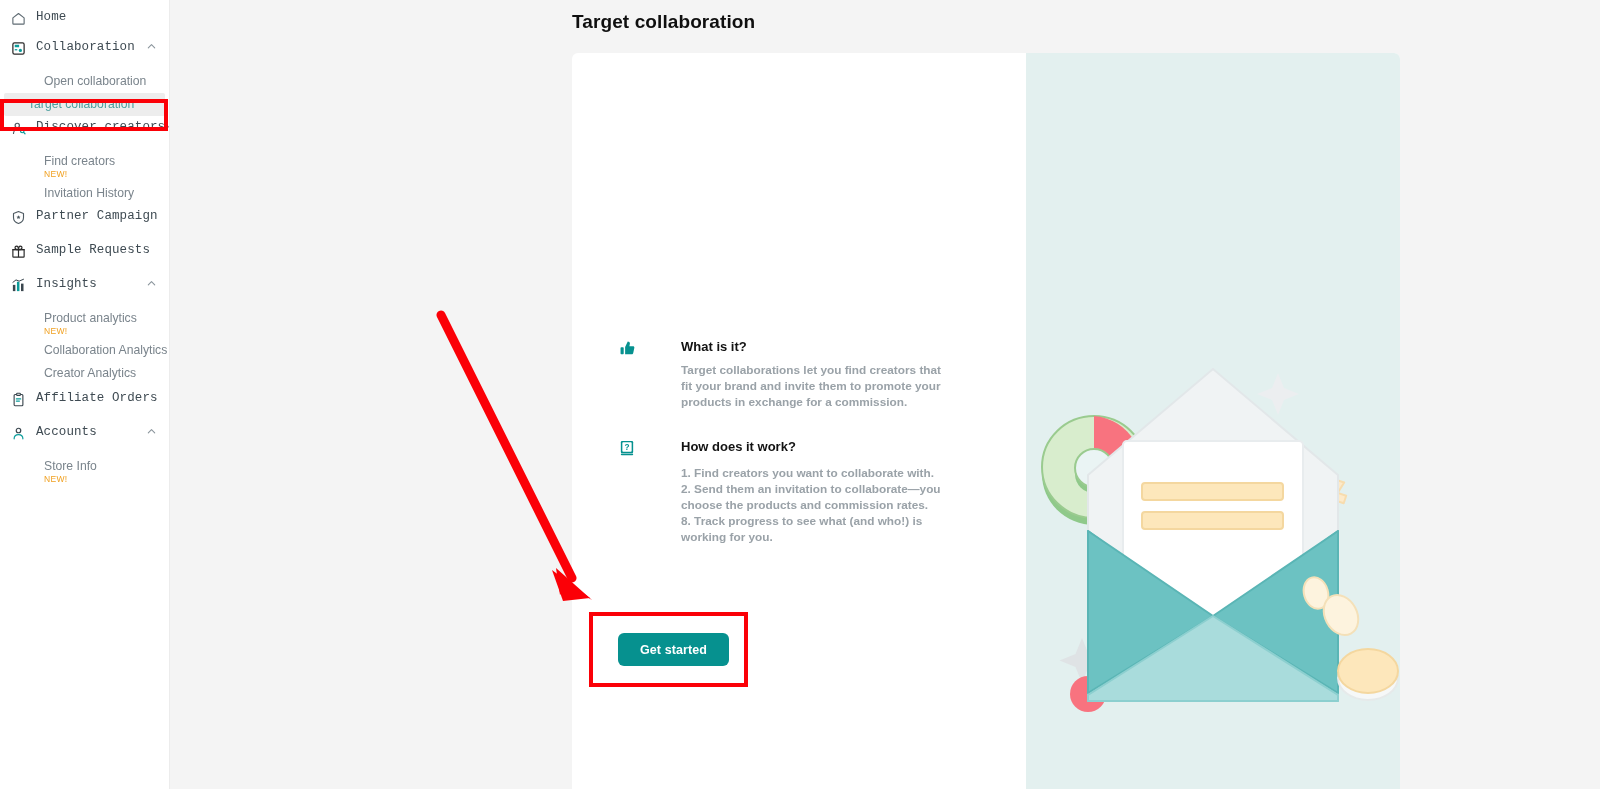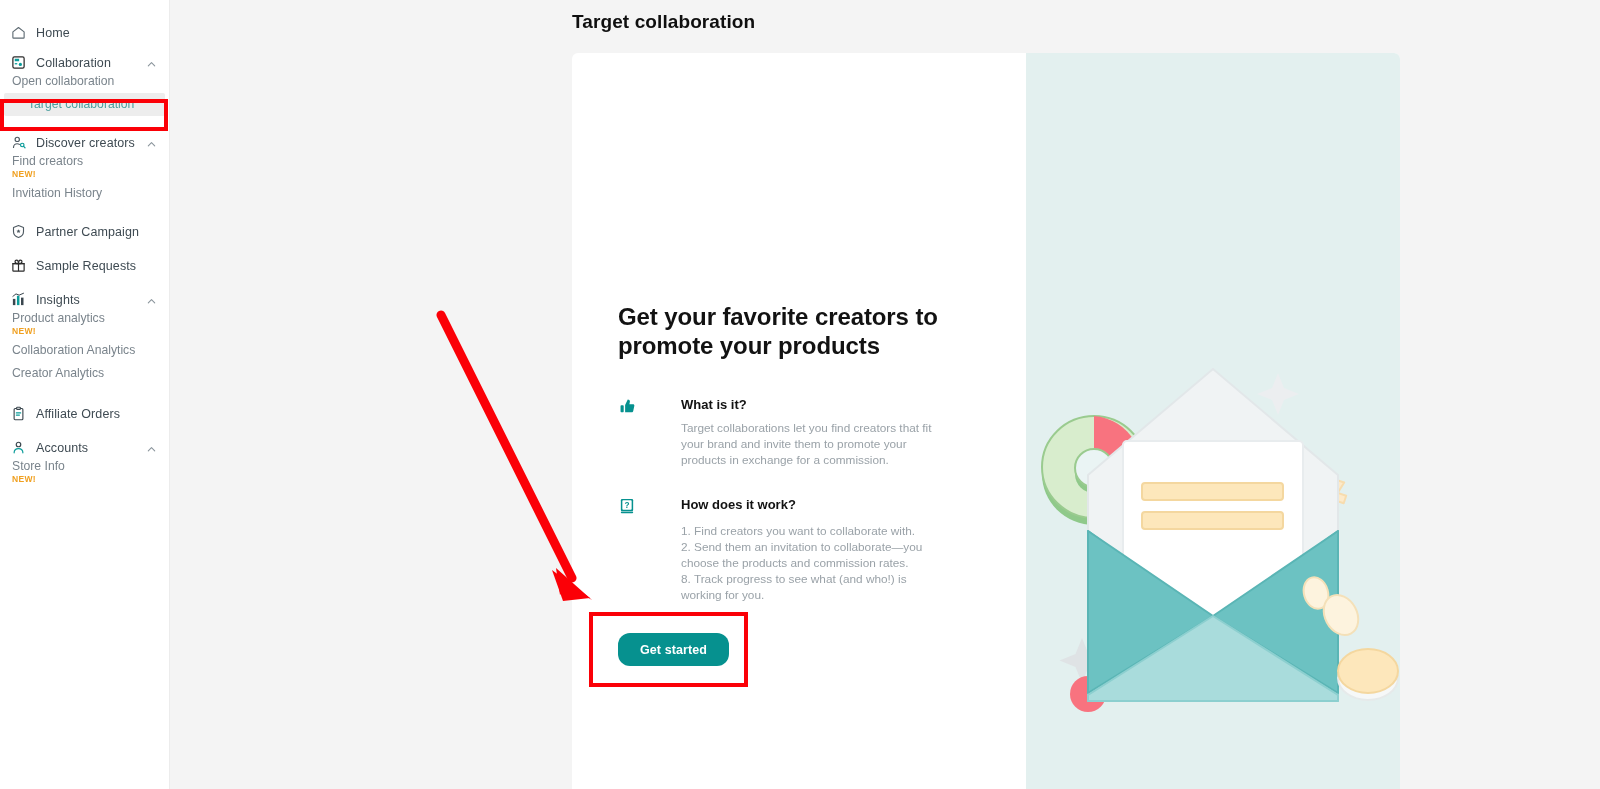--- a/index.html
+++ b/index.html
@@ -15,58 +15,59 @@
   .sidebar {
     width: 170px; height: 789px;
     background: #ffffff;
     border-right: 1px solid #ececec;
     padding-top: 10px;
     flex: 0 0 170px;
     position: relative;
     overflow: hidden;
   }
   .nav-row {
-    display: flex; align-items: flex-end;
+    display: flex; align-items: flex-start;
     height: 30px;
     padding: 0 12px 0 10px;
     cursor: pointer;
     position: relative;
+    font-family: Liberation Mono, monospace;
   }
   .nav-row .ico {
     width: 16px; height: 16px;
     flex: 0 0 16px;
     margin-right: 10px;
     display: flex; align-items: center; justify-content: center;
   }
   .nav-row .lbl {
     font-size: 12.5px;
     color: #3e4a52;
     letter-spacing: .1px;
     white-space: nowrap;
   }
   .nav-row .chev {
     margin-left: auto;
     width: 12px; height: 12px;
     display: flex; align-items: center; justify-content: center;
   }
   .sub-row {
     display: block;
-    padding: 3px 10px 3px 12px;
+    padding: 3px 10px 3px 44px;
     cursor: pointer;
   }
   .sub-row .slbl {
     font-size: 12.2px;
     color: #7a848c;
     white-space: nowrap;
     display: block;
     line-height: 17px;
   }
   .sub-row .badge {
     font-size: 8.5px;
-    font-weight: bold;
+    font-weight: normal;
     color: #f0a020;
     letter-spacing: .3px;
     display: block;
     line-height: 10px;
     margin-top: -1px;
   }
   .sub-row.active {
     background: #ededed;
     margin: 0 4px;
     padding-left: 24px;
@@ -143,32 +144,33 @@
     font-size: 13px;
     font-weight: bold;
     color: #121212;
     line-height: 18px;
   }
   .feature p, .feature .line {
     font-size: 11.8px;
     line-height: 16px;
     color: #9aa2a8;
     margin-top: 6px;
+    font-weight: bold;
   }
   .feature .line { margin-top: 0; }
   .feature .line.first { margin-top: 9px; }
   .feature.work { margin-top: 28px; }
 
   .get-started {
     position: absolute;
     left: 46px; top: 580px;
     background: #06918f;
     color: #ffffff;
     border: none;
-    border-radius: 12px;
+    border-radius: 6px;
     font-size: 12.5px;
     font-weight: bold;
     font-family: "Liberation Sans", sans-serif;
     padding: 0 22px;
     height: 33px;
     cursor: pointer;
     letter-spacing: .1px;
   }
 
   .illus { position: absolute; left: 0; top: 0; width: 100%; height: 100%; }
@@ -335,21 +337,20 @@
 
   <main class="main">
 
     <h1 class="page-title">Target collaboration</h1>
 
     <section class="card">
 
       <div class="card-left">
 
         <div class="hero">
-          <h1>Get your favorite creators to promote your products</h1>
 
           <div class="feature">
             <span class="f-ico">
               <svg width="18" height="18" viewBox="0 0 24 24">
                 <path d="M9.5 10.5 L13 3.2 c1.8 0 2.9 1.1 2.9 2.8 L15.2 9.6 H20 c1.2 0 2 .9 1.8 2 L20.3 18.6 c-.2 1-1 1.7-2 1.7 H9.5 Z" fill="#06918f"></path>
                 <rect x="3.4" y="10.9" width="4.2" height="9.4" rx="1" fill="#06918f"></rect>
               </svg>
             </span>
             <div class="f-body">
               <h3>What is it?</h3>

